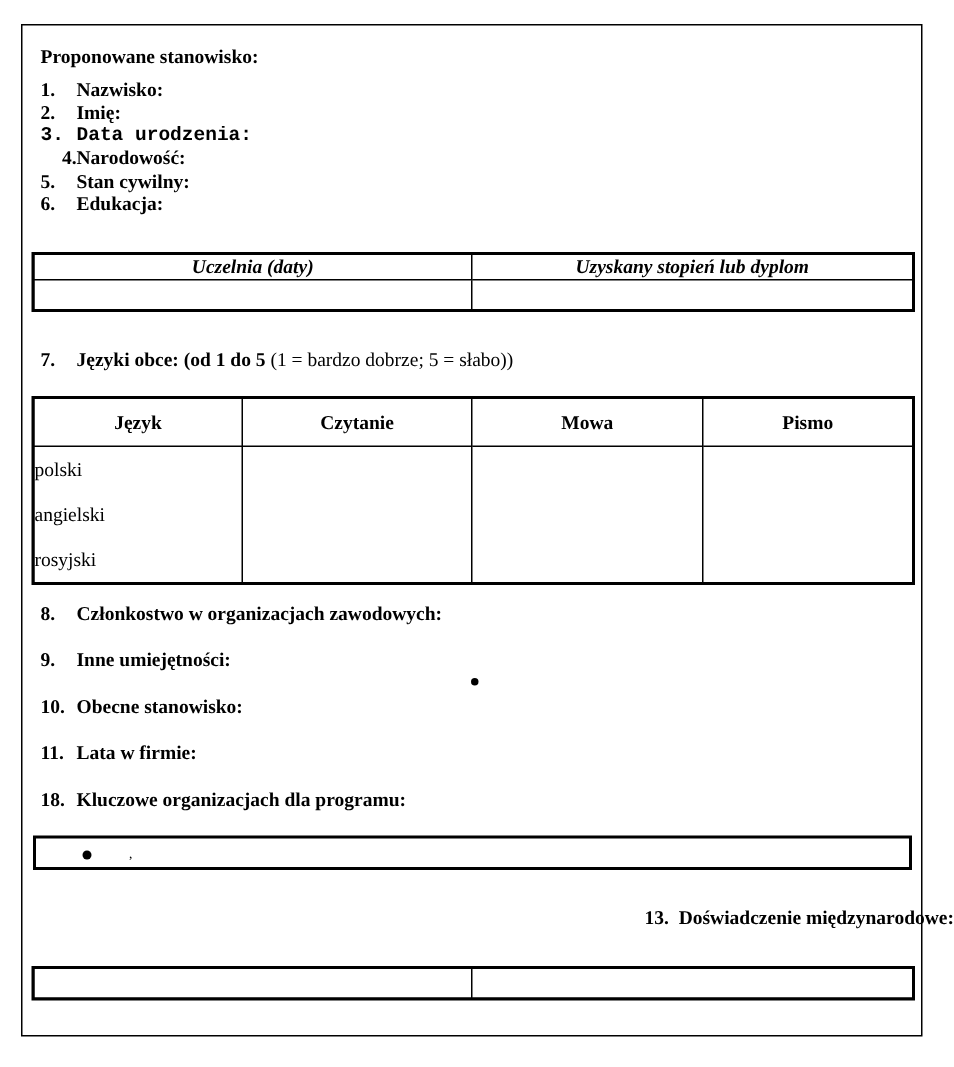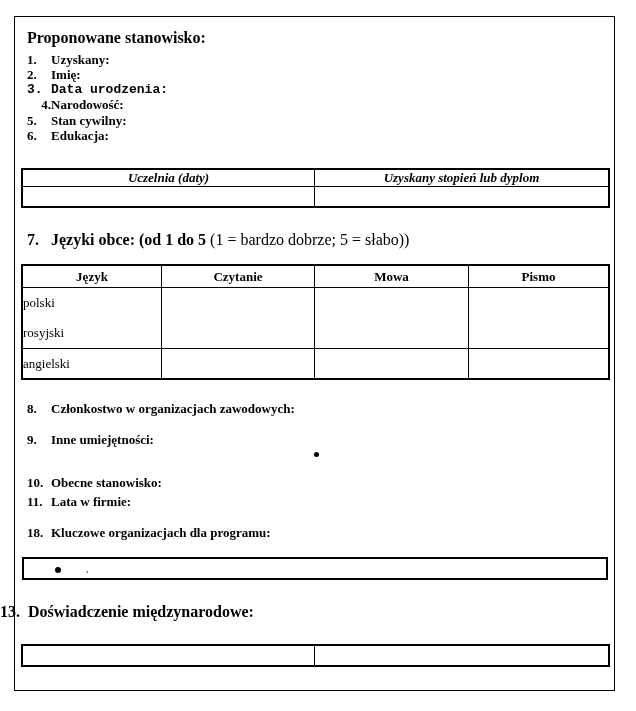--- a/index.html
+++ b/index.html
@@ -2,39 +2,39 @@
 <html><head>
 <meta charset="utf-8">
 <style>
   html, body { margin:0; padding:0; background:#ffffff; }
   body { width:636px; height:711px; position:relative; overflow:hidden;
          font-family:"Liberation Serif", "DejaVu Serif", serif; color:#000; }
   .page { position:absolute; left:14px; top:16px; width:601px; height:675px;
           border:1.5px solid #000; box-sizing:border-box; }
   .abs { position:absolute; }
   .b { font-weight:bold; }
-  .t13 { font-size:16px; line-height:15px; }
+  .t13 { font-size:13px; line-height:15px; }
   .num { display:inline-block; width:24px; font-weight:bold; }
   .list-line { position:absolute; left:27px; font-size:13px; font-weight:bold; white-space:nowrap; }
   table.doc { position:absolute; border-collapse:collapse; font-size:13px; table-layout:fixed; }
   table.doc td, table.doc th { border:1px solid #000; padding:0; }
   table.doc th { font-weight:bold; text-align:center; height:16px; }
   .thick { outline:2px solid #000; outline-offset:-1px; }
   .lang-cell { text-align:left; vertical-align:top; font-weight:normal; padding-left:3px; }
   .lang-row { height:30px; line-height:30px;padding-left:44px; }
   .bullet { position:absolute; width:6px; height:6px; background:#000; border-radius:50%; }
 </style>
 </head>
 <body>
 
 <div class="page"></div>
 
 <div class="abs b t13" style="left:27px; top:30px;">Proponowane stanowisko:</div>
 
-<div class="list-line t13" style="top:52px;"><span class="num">1.</span><span>Uzyskany:</span></div>
+<div class="list-line t13" style="top:52px;"><span class="num">1.</span><span>Nazwisko:</span></div>
 <div class="list-line t13" style="top:67px;"><span class="num">2.</span><span>Imię:</span></div>
 <div class="list-line t13" style="top:82px;font-family:Liberation Mono, monospace;"><span class="num">3.</span><span>Data urodzenia:</span></div>
 <div class="list-line t13" style="top:97px;text-align:right;"><span class="num">4.</span><span>Narodowość:</span></div>
 <div class="list-line t13" style="top:113px;"><span class="num">5.</span><span>Stan cywilny:</span></div>
 <div class="list-line t13" style="top:128px;"><span class="num">6.</span><span>Edukacja:</span></div>
 
 <table class="doc thick" style="left:22px; top:169px; width:586px;font-style:italic;">
   <colgroup>
       <col style="width:292px">
       <col style="width:294px">
@@ -54,61 +54,61 @@
 <div class="abs t13" style="left:27px; top:232px; white-space:nowrap;"><span class="num">7.</span><span class="b">Języki obce: (od 1 do 5</span><span> (1 = bardzo dobrze; 5 = słabo))</span></div>
 
 <table class="doc thick" style="left:22px; top:265px; width:586px;">
   <colgroup>
       <col style="width:139px">
       <col style="width:153px">
       <col style="width:154px">
       <col style="width:140px">
     </colgroup>
   <tbody>
-      <tr style="height:22px;">
+      <tr style="height:32px;">
     <th>Język</th>
     <th>Czytanie</th>
     <th>Mowa</th>
     <th>Pismo</th>
   </tr>
   <tr class="lang-row">
     <td class="lang-cell" style="border-bottom:none;">polski</td>
     <td style="border-bottom:none;"></td>
     <td style="border-bottom:none;"></td>
     <td style="border-bottom:none;"></td>
   </tr>
   <tr class="lang-row">
+    <td class="lang-cell" style="border-top:none;border-bottom:none;">angielski</td>
+    <td style="border-top:none;border-bottom:none;"></td>
+    <td style="border-top:none;border-bottom:none;"></td>
+    <td style="border-top:none;border-bottom:none;"></td>
+  </tr>
+  <tr class="lang-row">
     <td class="lang-cell" style="border-top:none;">rosyjski</td>
     <td style="border-top:none;"></td>
     <td style="border-top:none;"></td>
     <td style="border-top:none;"></td>
-  </tr>
-  <tr class="lang-row">
-    <td class="lang-cell" style="border-top:none;border-bottom:none;">angielski</td>
-    <td style="border-top:none;border-bottom:none;"></td>
-    <td style="border-top:none;border-bottom:none;"></td>
-    <td style="border-top:none;border-bottom:none;"></td>
   </tr>
 </tbody>
   </table>
 
 <div class="list-line t13" style="top:401px;"><span class="num">8.</span><span>Członkostwo w organizacjach zawodowych:</span></div>
 <div class="list-line t13" style="top:432px;"><span class="num">9.</span><span>Inne umiejętności:</span></div>
-<div class="list-line t13" style="top:463px;margin-top:12px;"><span class="num">10.</span><span>Obecne stanowisko:</span></div>
+<div class="list-line t13" style="top:463px;"><span class="num">10.</span><span>Obecne stanowisko:</span></div>
 <div class="list-line t13" style="top:494px;"><span class="num">11.</span><span>Lata w firmie:</span></div>
 <div class="list-line t13" style="top:525px;"><span class="num">18.</span><span>Kluczowe organizacjach dla programu:</span></div>
 
 <div class="bullet" style="left:314px; top:452px; width:5px; height:5px;"></div>
 
 <div class="abs" style="left:22px; top:557px; width:586px; height:23px; border:2px solid #000; box-sizing:border-box;">
   <div class="bullet" style="left:31px; top:8px;"></div>
   <div class="abs" style="left:62px; top:5px; font-size:9px;">,</div>
 </div>
 
-<div class="abs b t13" style="left:0; width:636px; top:604px; text-align:left; white-space:pre;">13.  Doświadczenie międzynarodowe:</div>
+<div class="abs b t13" style="left:0; width:636px; top:604px; text-align:right; white-space:pre;">13.  Doświadczenie międzynarodowe:</div>
 
 <table class="doc thick" style="left:22px; top:645px; width:586px;">
   <colgroup>
       <col style="width:292px">
       <col style="width:294px">
     </colgroup>
   <tbody>
   <tr style="height:20px;">
     <td></td>
     <td></td>

